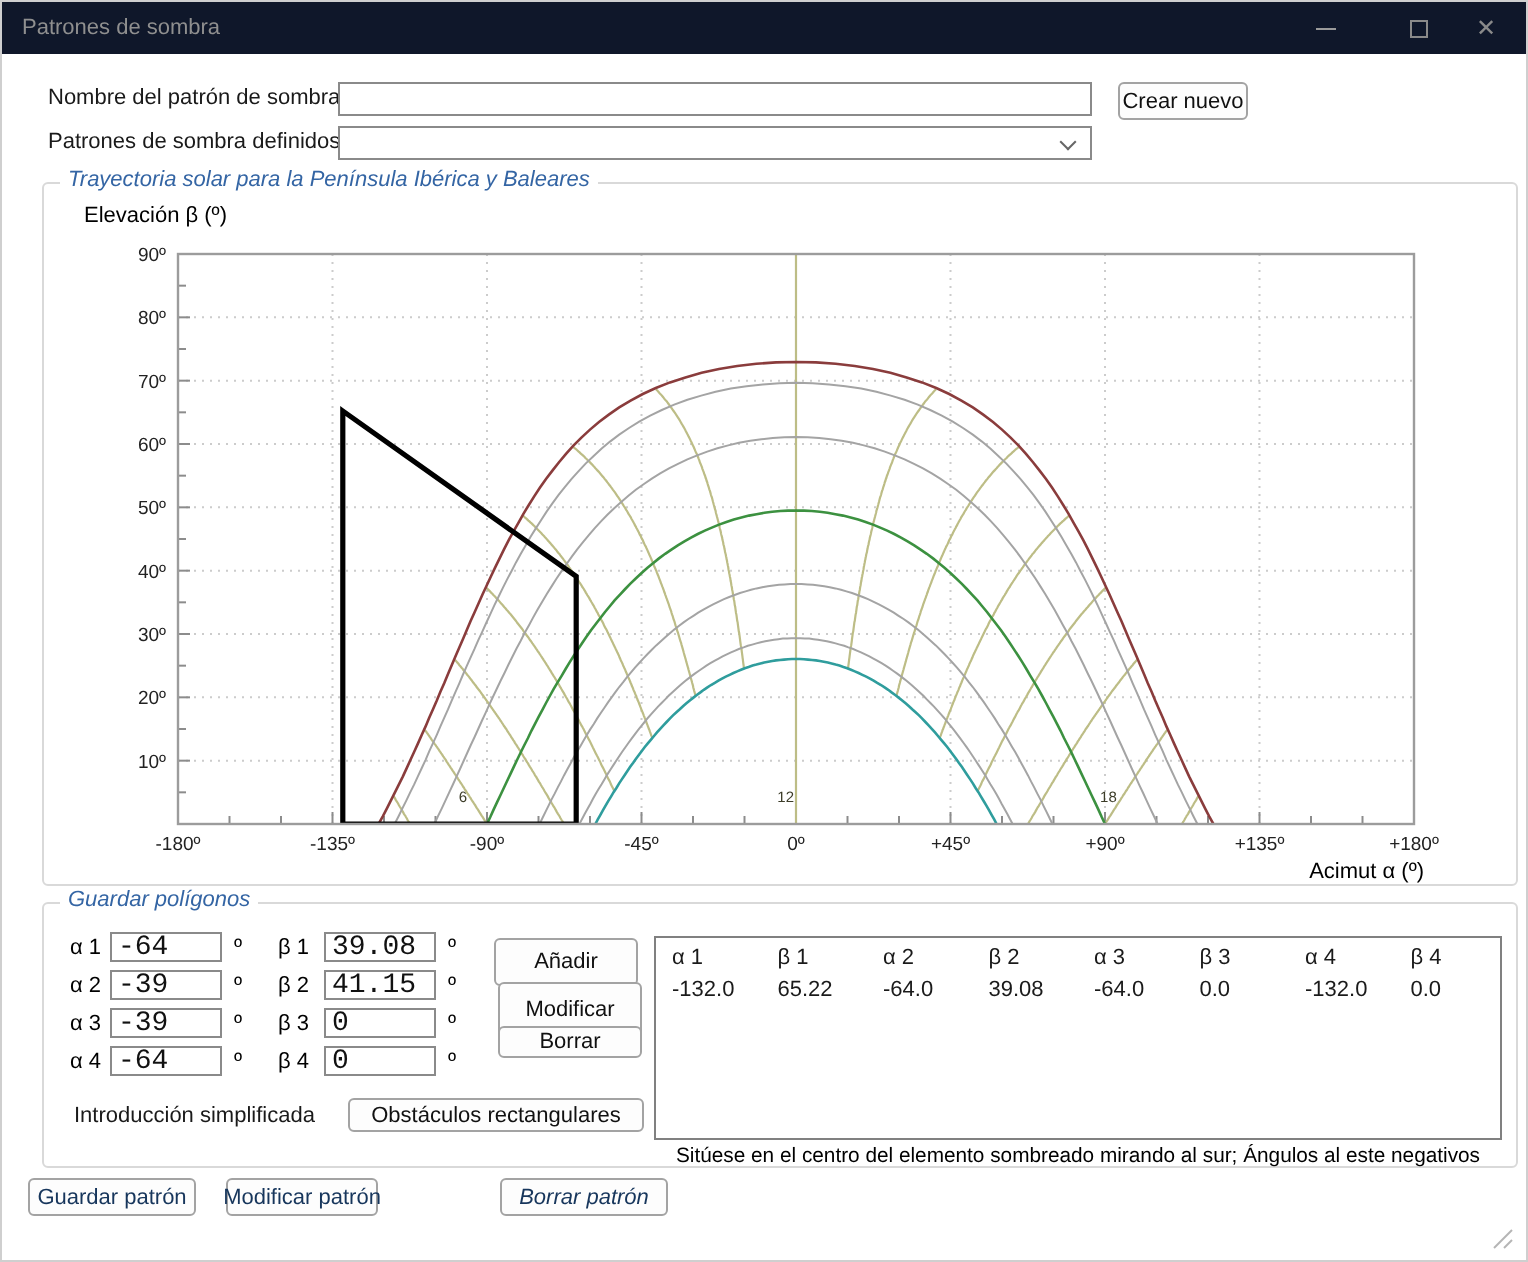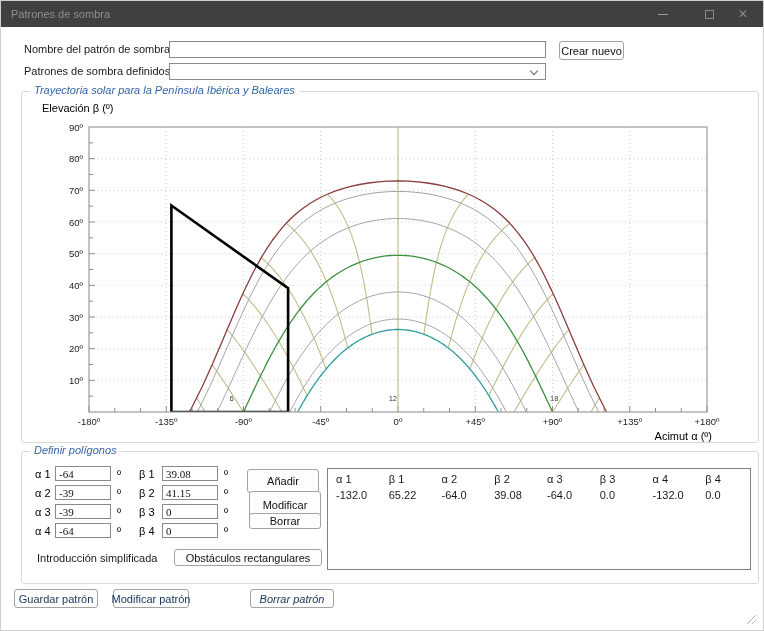--- a/index.html
+++ b/index.html
@@ -2,21 +2,21 @@
 <html><head>
 <meta charset="utf-8">
 <style>
   html,body{margin:0;padding:0;background:#e9e9e9;}
   *{box-sizing:border-box;}
   .window{
     position:relative;width:764px;height:631px;background:#ffffff;
     border:1px solid #cfcfcf;font-family:"Liberation Sans",sans-serif;
     font-size:11px;color:#1a1a1a;overflow:hidden;
   }
-  .titlebar{position:absolute;left:0;top:0;width:100%;height:26px;background:#404040;}
+  .titlebar{position:absolute;left:0;top:0;width:100%;height:26px;background:#0f172a;}
   .titlebar .title{position:absolute;left:10px;top:0;line-height:26px;color:#8f8f8f;font-size:11px;}
   .ctl{position:absolute;top:0;width:32px;height:26px;display:flex;align-items:center;justify-content:center;color:#8a8a8a;cursor:default;}
   .ctl.min{left:646px;}
   .ctl.max{left:692px;}
   .ctl.close{left:726px;font-size:12px;}
   .minglyph{display:block;width:10px;height:0;border-top:1px solid #9a9a9a;}
   .maxglyph{display:block;width:9px;height:9px;border:1px solid #8a8a8a;}
   .lbl{position:absolute;white-space:nowrap;}
   .textbox{
     position:absolute;height:17px;border:1px solid #8a8a8a;background:#fff;
@@ -34,21 +34,21 @@
   .grouplabel{
     position:absolute;left:8px;top:-8px;background:#fff;padding:0 4px;
     font-style:italic;color:#3465a4;font-size:11px;white-space:nowrap;
   }
   .chart-ylabel{position:absolute;left:20px;top:10px;color:#000;}
   .chart-xlabel{position:absolute;left:590px;top:338px;width:100px;text-align:right;color:#000;}
   #sun-chart{position:absolute;left:0;top:0;}
   .angle-label{position:absolute;color:#000;}
   .angle-input{
     position:absolute;width:56px;height:15px;border:1px solid #8a8a8a;background:#fff;
-    font-family:Liberation Serif, serif;font-size:11px;padding:0 3px;color:#111;
+    font-family:Liberation Mono, monospace;font-size:14px;padding:0 3px;color:#111;
   }
   .ptable{position:absolute;left:305px;top:16px;width:424px;height:102px;border:1px solid #808080;background:#fff;overflow:hidden;}
   .ptable .hrow,.ptable .vrow{display:grid;grid-template-columns:repeat(8,1fr);}
   .ptable .cell{padding:2px 0 2px 8px;white-space:nowrap;}
   .ptable .hrow .cell{padding-top:4px;}
   .note{position:absolute;left:298px;top:121px;width:438px;text-align:center;font-size:10.4px;color:#000;}
   .grip{position:absolute;left:744px;top:612px;width:12px;height:12px;cursor:nwse-resize;}
 </style>
 </head>
 <body>
@@ -188,21 +188,21 @@
         <text x="209.48333333333335" y="308.9166666666667" text-anchor="middle" font-size="7.5" fill="#3c3c28" font-family="&quot;Liberation Sans&quot;,sans-serif">6</text>
         <text x="370.84999999999997" y="308.9166666666667" text-anchor="middle" font-size="7.5" fill="#3c3c28" font-family="&quot;Liberation Sans&quot;,sans-serif">12</text>
         <text x="532.2166666666667" y="308.9166666666667" text-anchor="middle" font-size="7.5" fill="#3c3c28" font-family="&quot;Liberation Sans&quot;,sans-serif">18</text>
         <rect x="67" y="35" width="618" height="285" fill="none" stroke="#9c9c9c" stroke-width="1.2"></rect>
       </svg>
     <div class="chart-ylabel">Elevación β (º)</div>
     <div class="chart-xlabel">Acimut α (º)</div>
   </div>
 
   <div class="groupbox" style="left:10px;top:450px;width:738px;height:133px;">
-    <span class="grouplabel">Definir polígonos</span>
+    <span class="grouplabel">Guardar polígonos</span>
 
     <div id="angle-grid" style="position:absolute;left:0;top:0;width:100%;height:100%;">
         <span class="angle-label" style="left: 13px; top: 16px;">α 1</span>
         <input class="angle-input" value="-64" style="left: 33px; top: 14px;">
         <span class="angle-label" style="left: 95px; top: 16px;">º</span>
         <span class="angle-label" style="left: 117px; top: 16px;">β 1</span>
         <input class="angle-input" value="39.08" style="left: 140px; top: 14px;">
         <span class="angle-label" style="left: 202px; top: 16px;">º</span>
         <span class="angle-label" style="left: 13px; top: 35px;">α 2</span>
         <input class="angle-input" value="-39" style="left: 33px; top: 33px;">
@@ -246,20 +246,21 @@
           <div class="cell">-132.0</div>
           <div class="cell">65.22</div>
           <div class="cell">-64.0</div>
           <div class="cell">39.08</div>
           <div class="cell">-64.0</div>
           <div class="cell">0.0</div>
           <div class="cell">-132.0</div>
           <div class="cell">0.0</div>
         </div>
     </div>
+    <div class="note">Sitúese en el centro del elemento sombreado mirando al sur; Ángulos al este negativos</div>
   </div>
 
   <button class="btn navy" style="left:13px;top:588px;width:84px;height:19px;">Guardar patrón</button>
   <button class="btn navy" style="left:112px;top:588px;width:76px;height:19px;">Modificar patrón</button>
   <button class="btn navy" style="left:249px;top:588px;width:84px;height:19px;font-style:italic;">Borrar patrón</button>
 
   <svg class="grip" width="12" height="12">
     <line x1="2" y1="11" x2="11" y2="2" stroke="#b5b5b5" stroke-width="1"></line>
     <line x1="7" y1="11" x2="11" y2="7" stroke="#b5b5b5" stroke-width="1"></line>
   </svg>

